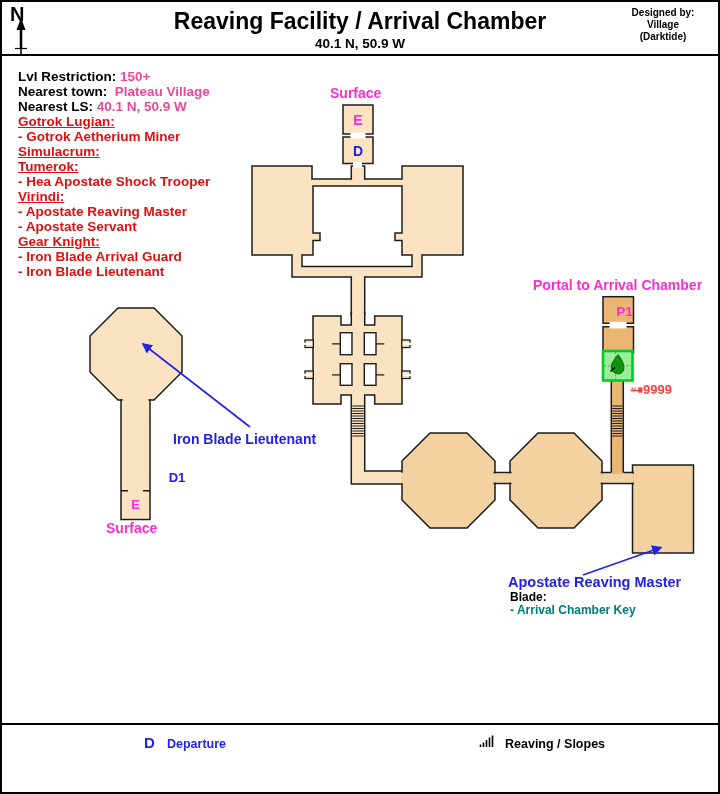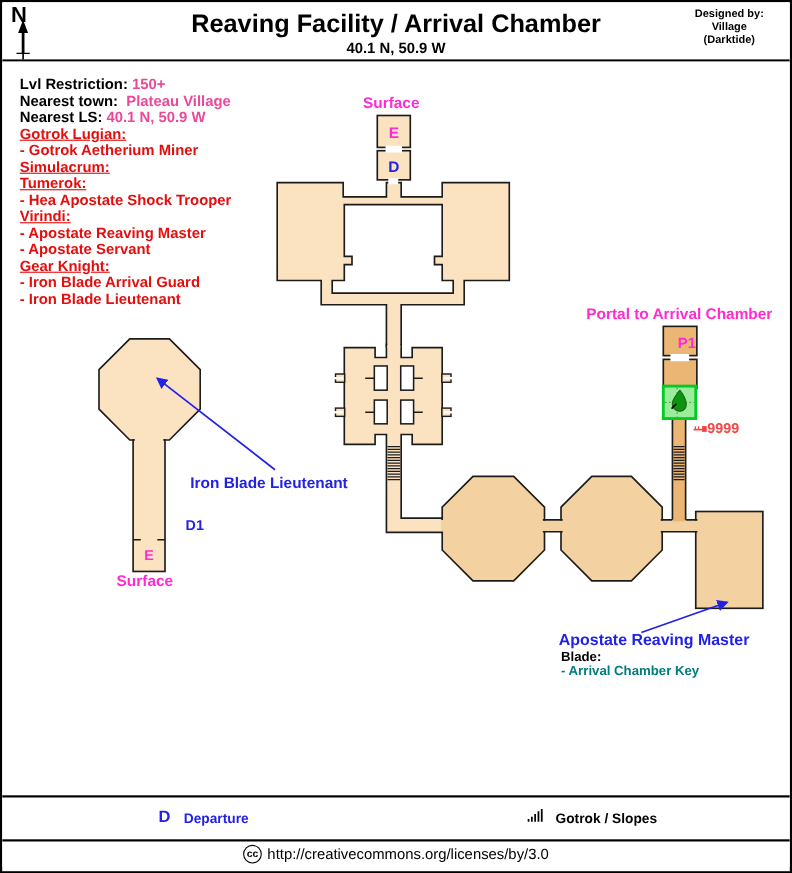--- a/index.html
+++ b/index.html
@@ -177,21 +177,17 @@
     <div class="mlabel" style="left:508px; top:534px; font-size:12px; color:#000;">Blade:</div>
     <div class="mlabel teal" style="left:508px; top:547px; font-size:12px;">- Arrival Chamber Key</div>
   </div>
 
   <div class="legend">
     <div class="leg-d">D</div>
     <div class="leg-dep">Departure</div>
     <svg class="leg-stairs-icon" width="16" height="14">
       <path d="M1.5,13 V10.5 M4.5,13 V8.5 M7.5,13 V6 M10.5,13 V3.5 M13.5,13 V1.5" stroke="#000" stroke-width="1.6"></path>
     </svg>
-    <div class="leg-stairs">Gotrok / Slopes</div>
+    <div class="leg-stairs">Reaving / Slopes</div>
   </div>
 
-  <div class="footer">
-    <span class="cc-circle">cc</span>
-    <span class="cc-url">http://creativecommons.org/licenses/by/3.0</span>
-  </div>
 
 </div>
 
 </body></html>

